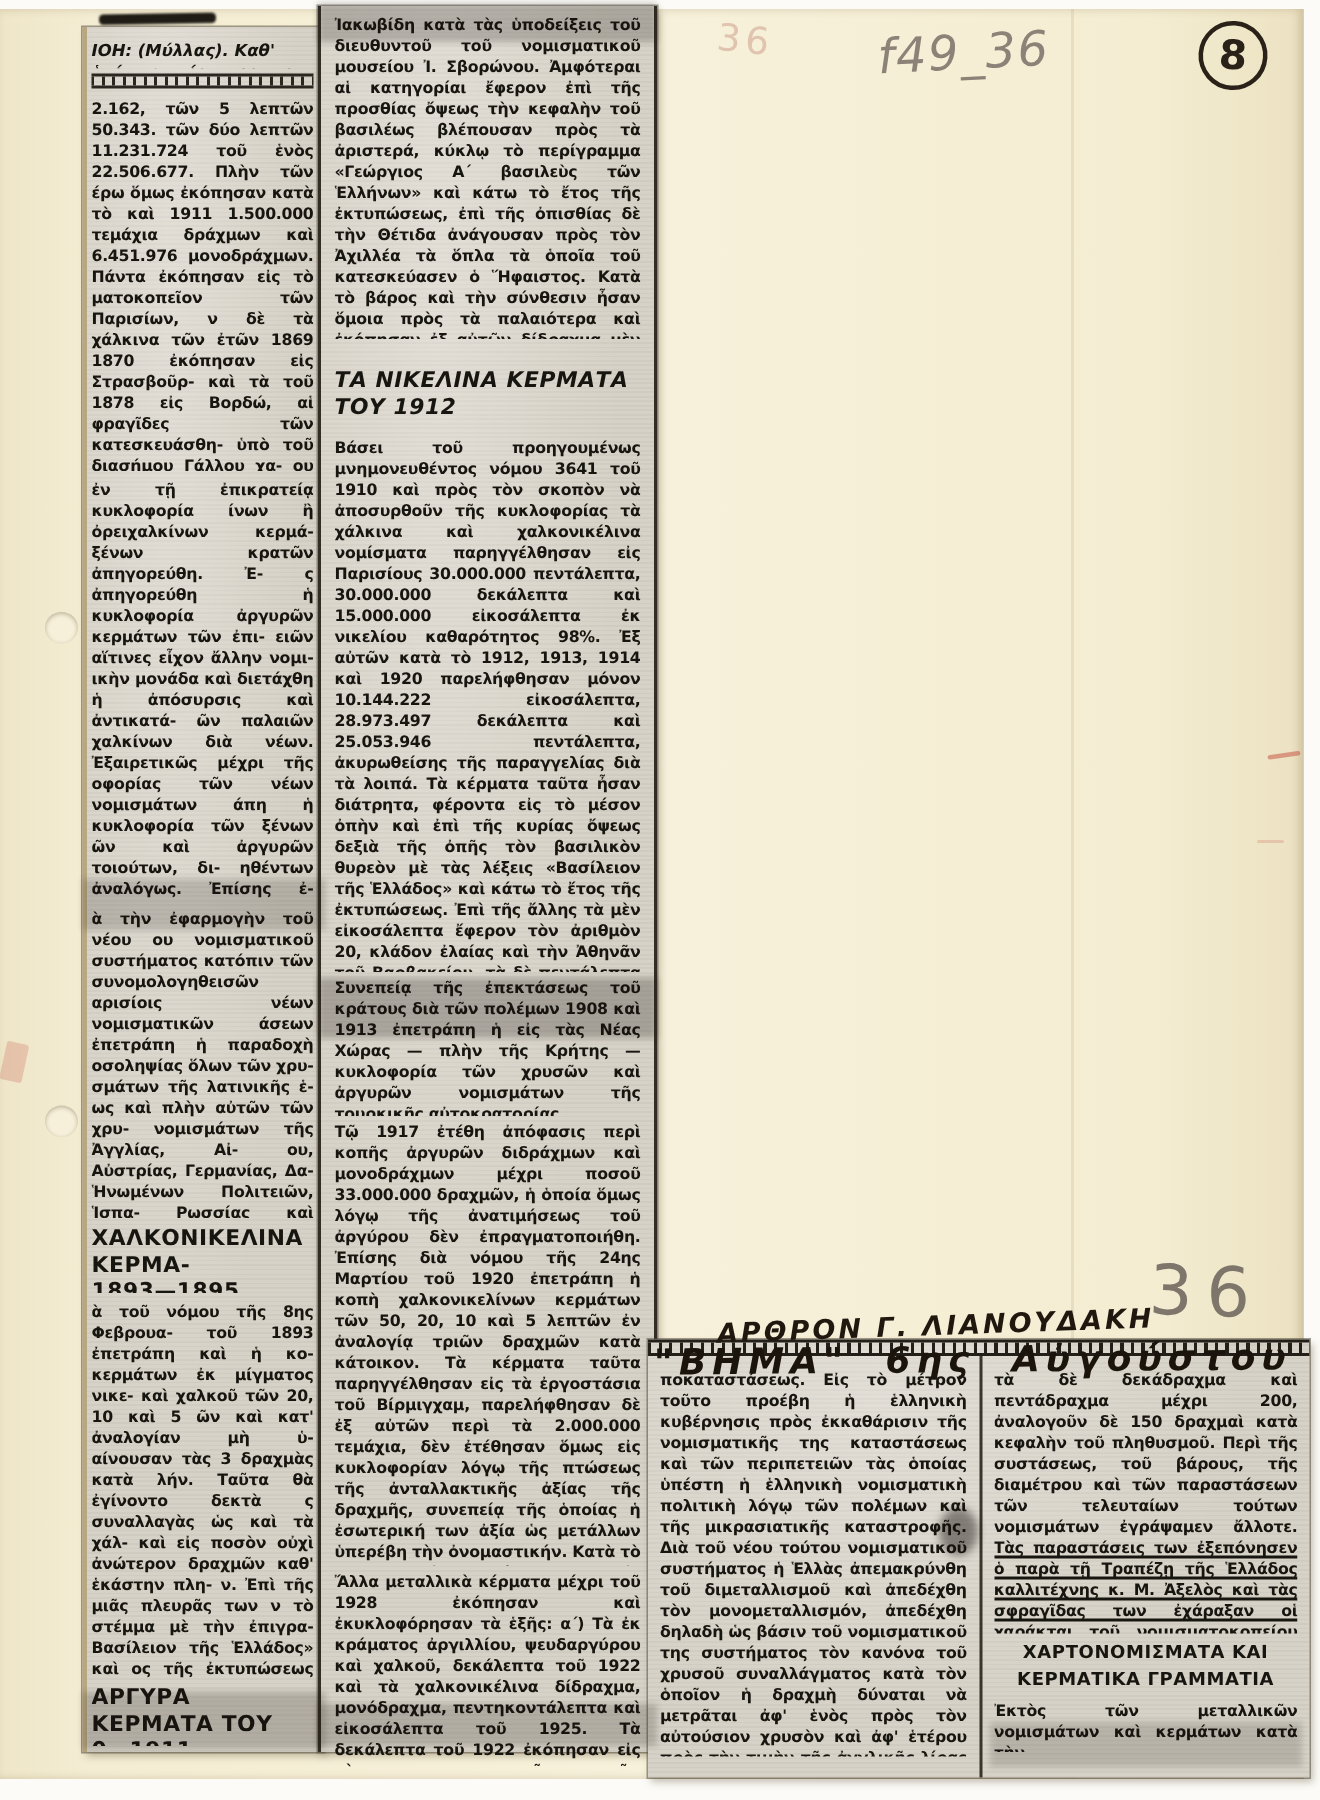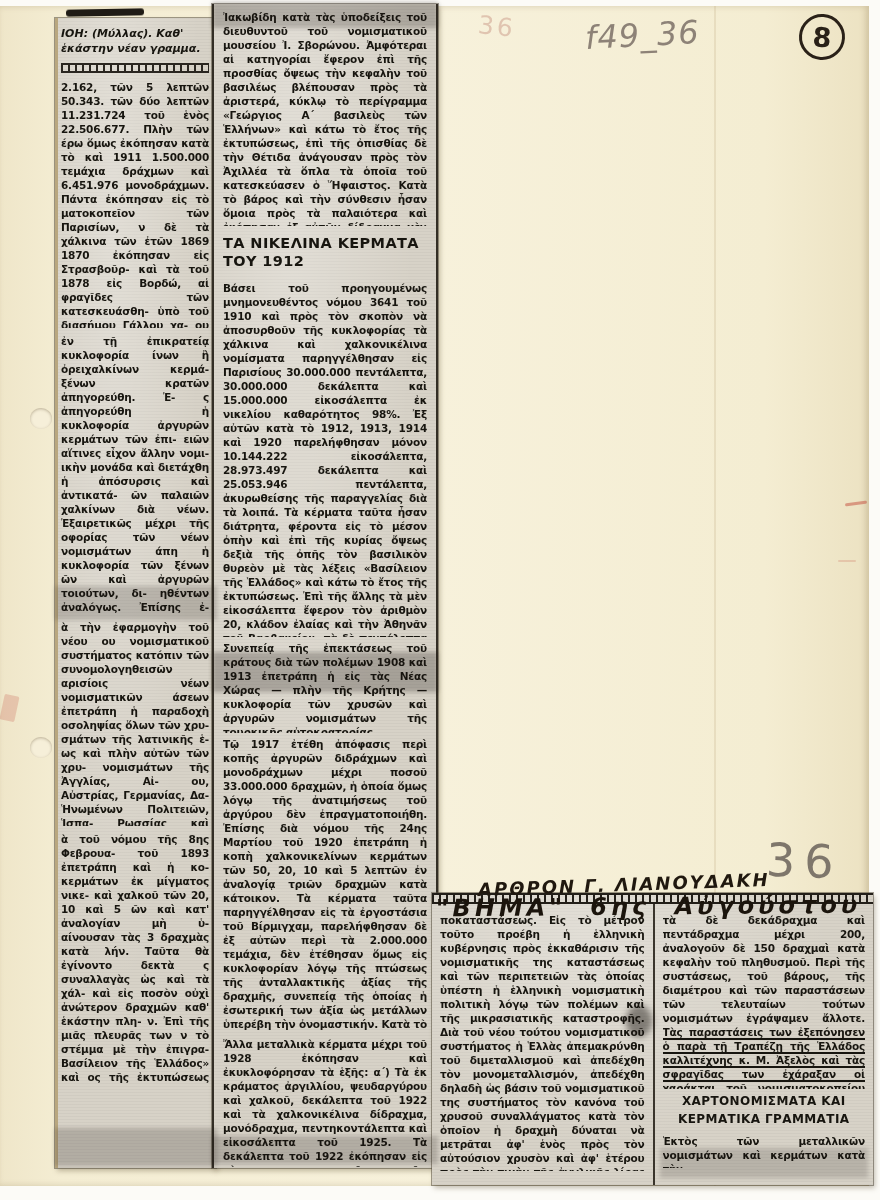--- a/index.html
+++ b/index.html
@@ -89,26 +89,34 @@
   <div class="redmark" style="left:838px; top:560px; width:18px; height:2px; opacity:.4;"></div>
 
   <div class="smearbar" style="left:66px; top:9px; width:78px; height:7px; transform:rotate(-1deg);"></div>
 
   <div class="clip clip1-left">
     <div class="clipheader">ΙΟΗ: (Μύλλας). Καθ' ἑκάστην νέαν γραμμα.</div>
     <div class="meander"></div>
     <div class="newsbody" style="height:248px;">2.162, τῶν 5 λεπτῶν 50.343. τῶν δύο λεπτῶν 11.231.724 τοῦ ἑνὸς 22.506.677. Πλὴν τῶν έρω ὅμως ἐκόπησαν κατὰ τὸ καὶ 1911 1.500.000 τεμάχια δράχμων καὶ 6.451.976 μονοδράχμων. Πάντα ἐκόπησαν εἰς τὸ ματοκοπεῖον τῶν Παρισίων, ν δὲ τὰ χάλκινα τῶν ἐτῶν 1869 1870 ἐκόπησαν εἰς Στρασβοῦρ- καὶ τὰ τοῦ 1878 εἰς Βορδώ, αἱ φραγῖδες τῶν κατεσκευάσθη- ὑπὸ τοῦ διασήμου Γάλλου χα- ου Barre. Τὰ χρυσᾶ νομίσμα- οῦ 1876 πλὴν τῶν 100δράχμων 50δράχμων, τὰ ἀργυρᾶ τοῦ 1873, 1874 καὶ 1883 καὶ τὰ κινα τοῦ 1869 καὶ 1870 ἔφερον κεφαλὴν τοῦ βασιλέως ἄνευ ακος, τὰ δὲ λοιπὰ ἀνδρικὴν λὴν μετὰ μύστακος.</div>
     <div class="newsbody" style="height:280px; margin-top:6px;">ἐν τῇ ἐπικρατείᾳ κυκλοφορία ίνων ἢ ὀρειχαλκίνων κερμά- ξένων κρατῶν ἀπηγορεύθη. Ἐ- ς ἀπηγορεύθη ἡ κυκλοφορία ἀργυρῶν κερμάτων τῶν ἐπι- ειῶν αἵτινες εἶχον ἄλλην νομι- ικὴν μονάδα καὶ διετάχθη ἡ ἀπόσυρσις καὶ ἀντικατά- ῶν παλαιῶν χαλκίνων διὰ νέων. Ἐξαιρετικῶς μέχρι τῆς οφορίας τῶν νέων νομισμάτων άπη ἡ κυκλοφορία τῶν ξένων ῶν καὶ ἀργυρῶν τοιούτων, δι- ηθέντων ἀναλόγως. Ἐπίσης ἐ- ετικῶς ἐπετράπη ἡ κυκλοφο- χρυσῶν καὶ ἀργυρῶν νομισμά- τῆς τουρκικῆς αὐτοκρατορίας ὴν Ἤπειρον καὶ τὴν Θεσσα- κατὰ τὰ πρῶτα ἀπὸ τῆς προ- ήσεώς της εἰς τὸ ἑλληνικὸν ος ἔτη. Ἐκ παραλλήλου πρὸς ἀπαγόρευσιν τῆς εἰσαγωγῆς ν νομισμάτων, ἐλήφθησαν μέ- καὶ διὰ τὴν ἀποτροπὴν τῆς φυ- ύσεως τῶν ἑλληνικῶν, ἐπιβλη- ς ἐξαγωγικοῦ τέλους ἐπὶ τῆς αστικῆς αὐτῶν ἀξίας 12%, ὁλοκλήρου ἀπηγορεύθη ἡ ἐ- γὴ τῶν μικρῶν ἀργυρῶν κερ-</div>
     <div class="newsbody" style="height:206px; margin-top:6px;">ὰ τὴν ἐφαρμογὴν τοῦ νέου ου νομισματικοῦ συστήματος κατόπιν τῶν συνομολογηθεισῶν αρισίοις νέων νομισματικῶν άσεων ἐπετράπη ἡ παραδοχὴ οσοληψίας ὅλων τῶν χρυ- σμάτων τῆς λατινικῆς ἑ- ως καὶ πλὴν αὐτῶν τῶν χρυ- νομισμάτων τῆς Ἀγγλίας, Αἰ- ου, Αὐστρίας, Γερμανίας, Δα- Ἡνωμένων Πολιτειῶν, Ἱσπα- Ρωσσίας καὶ Τουρκίας.</div>
+    <div class="headline" style="height:44px; margin-top:6px;">
+      <span>ΧΑΛΚΟΝΙΚΕΛΙΝΑ ΚΕΡΜΑ-</span><br>
+      <span>1893—1895</span>
+    </div>
     <div class="newsbody" style="height:252px; margin-top:6px;">ὰ τοῦ νόμου τῆς 8ης Φεβρουα- τοῦ 1893 ἐπετράπη καὶ ἡ κο- κερμάτων ἐκ μίγματος νικε- καὶ χαλκοῦ τῶν 20, 10 καὶ 5 ῶν καὶ κατ' ἀναλογίαν μὴ ὑ- αίνουσαν τὰς 3 δραχμὰς κατὰ λήν. Ταῦτα θὰ ἐγίνοντο δεκτὰ ς συναλλαγὰς ὡς καὶ τὰ χάλ- καὶ εἰς ποσὸν οὐχὶ ἀνώτερον δραχμῶν καθ' ἑκάστην πλη- ν. Ἐπὶ τῆς μιᾶς πλευρᾶς των ν τὸ στέμμα μὲ τὴν ἐπιγρα- Βασίλειον τῆς Ἑλλάδος» καὶ ος τῆς ἐκτυπώσεως καὶ ἐπὶ λλης ἐντὸς στεφάνου ἐκ φύλ- δάφνης καὶ ἐλαίας ἐδηλοῦτο α των δι' ἀριθμῶν. Ἐν συνό- κόπησαν ἐξ αὐτῶν εἰς τὸ νο- τοκοπεῖον τῶν Παρισίων 10. 00 τεμάχια τῶν 20 λεπτῶν, 6. 00 τῶν 10 καὶ 8.000.000 τῶν τῶν.</div>
+    <div class="headline" style="height:40px; margin-top:4px;">
+      <span>ΑΡΓΥΡΑ ΚΕΡΜΑΤΑ ΤΟΥ</span><br>
+      <span>0—1911</span>
+    </div>
   </div>
 
   <div class="clip clip1-mid">
     <div class="newsbody" style="height:216px;">Ἰακωβίδη κατὰ τὰς ὑποδείξεις τοῦ διευθυντοῦ τοῦ νομισματικοῦ μουσείου Ἰ. Σβορώνου. Ἀμφότεραι αἱ κατηγορίαι ἔφερον ἐπὶ τῆς προσθίας ὄψεως τὴν κεφαλὴν τοῦ βασιλέως βλέπουσαν πρὸς τὰ ἀριστερά, κύκλῳ τὸ περίγραμμα «Γεώργιος Α΄ βασιλεὺς τῶν Ἑλλήνων» καὶ κάτω τὸ ἔτος τῆς ἐκτυπώσεως, ἐπὶ τῆς ὀπισθίας δὲ τὴν Θέτιδα ἀνάγουσαν πρὸς τὸν Ἀχιλλέα τὰ ὅπλα τὰ ὁποῖα τοῦ κατεσκεύασεν ὁ Ἥφαιστος. Κατὰ τὸ βάρος καὶ τὴν σύνθεσιν ἦσαν ὅμοια πρὸς τὰ παλαιότερα καὶ ἐκόπησαν ἐξ αὐτῶν δίδραχμα μὲν 1.500.000 τεμάχια, μονόδραχμα δὲ 6.451.976.</div>
-    <div class="headline" style="height:42px; margin-top:9px;">ΤΑ ΝΙΚΕΛΙΝΑ ΚΕΡΜΑΤΑ ΤΟΥ 1912</div>
+    <div class="headline" style="height:42px; margin-top:20px;font-style:italic;">ΤΑ ΝΙΚΕΛΙΝΑ ΚΕΡΜΑΤΑ ΤΟΥ 1912</div>
     <div class="newsbody" style="height:356px; margin-top:4px;">Βάσει τοῦ προηγουμένως μνημονευθέντος νόμου 3641 τοῦ 1910 καὶ πρὸς τὸν σκοπὸν νὰ ἀποσυρθοῦν τῆς κυκλοφορίας τὰ χάλκινα καὶ χαλκονικέλινα νομίσματα παρηγγέλθησαν εἰς Παρισίους 30.000.000 πεντάλεπτα, 30.000.000 δεκάλεπτα καὶ 15.000.000 εἰκοσάλεπτα ἐκ νικελίου καθαρότητος 98%. Ἐξ αὐτῶν κατὰ τὸ 1912, 1913, 1914 καὶ 1920 παρελήφθησαν μόνον 10.144.222 εἰκοσάλεπτα, 28.973.497 δεκάλεπτα καὶ 25.053.946 πεντάλεπτα, ἀκυρωθείσης τῆς παραγγελίας διὰ τὰ λοιπά. Τὰ κέρματα ταῦτα ἦσαν διάτρητα, φέροντα εἰς τὸ μέσον ὀπὴν καὶ ἐπὶ τῆς κυρίας ὄψεως δεξιὰ τῆς ὀπῆς τὸν βασιλικὸν θυρεὸν μὲ τὰς λέξεις «Βασίλειον τῆς Ἑλλάδος» καὶ κάτω τὸ ἔτος τῆς ἐκτυπώσεως. Ἐπὶ τῆς ἄλλης τὰ μὲν εἰκοσάλεπτα ἔφερον τὸν ἀριθμὸν 20, κλάδον ἐλαίας καὶ τὴν Ἀθηνᾶν τοῦ Βαρβακείου, τὰ δὲ πεντάλεπτα καὶ δεκάλεπτα τὸν ἀριθμὸν καὶ ἀθηναϊκὴν γλαῦκα ἐπὶ κεκλιμένου ἀμφορέως.</div>
     <div class="newsbody" style="height:92px; margin-top:4px;">Συνεπείᾳ τῆς ἐπεκτάσεως τοῦ κράτους διὰ τῶν πολέμων 1908 καὶ 1913 ἐπετράπη ἡ εἰς τὰς Νέας Χώρας — πλὴν τῆς Κρήτης — κυκλοφορία τῶν χρυσῶν καὶ ἀργυρῶν νομισμάτων τῆς τουρκικῆς αὐτοκρατορίας.</div>
     <div class="newsbody" style="height:296px; margin-top:4px;">Τῷ 1917 ἐτέθη ἀπόφασις περὶ κοπῆς ἀργυρῶν διδράχμων καὶ μονοδράχμων μέχρι ποσοῦ 33.000.000 δραχμῶν, ἡ ὁποία ὅμως λόγῳ τῆς ἀνατιμήσεως τοῦ ἀργύρου δὲν ἐπραγματοποιήθη. Ἐπίσης διὰ νόμου τῆς 24ης Μαρτίου τοῦ 1920 ἐπετράπη ἡ κοπὴ χαλκονικελίνων κερμάτων τῶν 50, 20, 10 καὶ 5 λεπτῶν ἐν ἀναλογίᾳ τριῶν δραχμῶν κατὰ κάτοικον. Τὰ κέρματα ταῦτα παρηγγέλθησαν εἰς τὰ ἐργοστάσια τοῦ Βίρμιγχαμ, παρελήφθησαν δὲ ἐξ αὐτῶν περὶ τὰ 2.000.000 τεμάχια, δὲν ἐτέθησαν ὅμως εἰς κυκλοφορίαν λόγῳ τῆς πτώσεως τῆς ἀνταλλακτικῆς ἀξίας τῆς δραχμῆς, συνεπείᾳ τῆς ὁποίας ἡ ἐσωτερική των ἀξία ὡς μετάλλων ὑπερέβη τὴν ὀνομαστικήν. Κατὰ τὸ 1926 ἀνεχωνεύθησαν εἰς αὐστριακὸν ἐργοστάσιον καὶ κατεσκευάσθη ἐξ αὐτῶν ἀνάλογος ἀριθμὸς χαλκονικελίνων διδράχμων ἐκ τῶν κυκλοφορούντων σήμερον.</div>
     <div class="newsbody" style="height:130px; margin-top:4px;">Ἄλλα μεταλλικὰ κέρματα μέχρι τοῦ 1928 ἐκόπησαν καὶ ἐκυκλοφόρησαν τὰ ἑξῆς: α΄) Τὰ ἐκ κράματος ἀργιλλίου, ψευδαργύρου καὶ χαλκοῦ, δεκάλεπτα τοῦ 1922 καὶ τὰ χαλκονικέλινα δίδραχμα, μονόδραχμα, πεντηκοντάλεπτα καὶ εἰκοσάλεπτα τοῦ 1925. Τὰ δεκάλεπτα τοῦ 1922 ἐκόπησαν εἰς τὸ νομισματοκοπεῖον τῶν Παρισίων καὶ εἰς ποσότητα 120.000.000 τεμαχίων. Περιεῖχον ἀργίλλιον 90%, ψευδάργυρον 9% καὶ χαλκὸν 1%, ἔφερον δὲ ἐπὶ τῆς μιᾶς πλευρᾶς τὸ στέμμα μὲ τὰς λέξεις «Βασίλειον τῆς Ἑλλάδος» καὶ ἐπὶ τῆς ἄλλης</div>
   </div>
 
   <div class="clip clip2">
     <div class="meander-wide"></div>
     <div class="clip2-cols">
       <div class="clip2-col">

